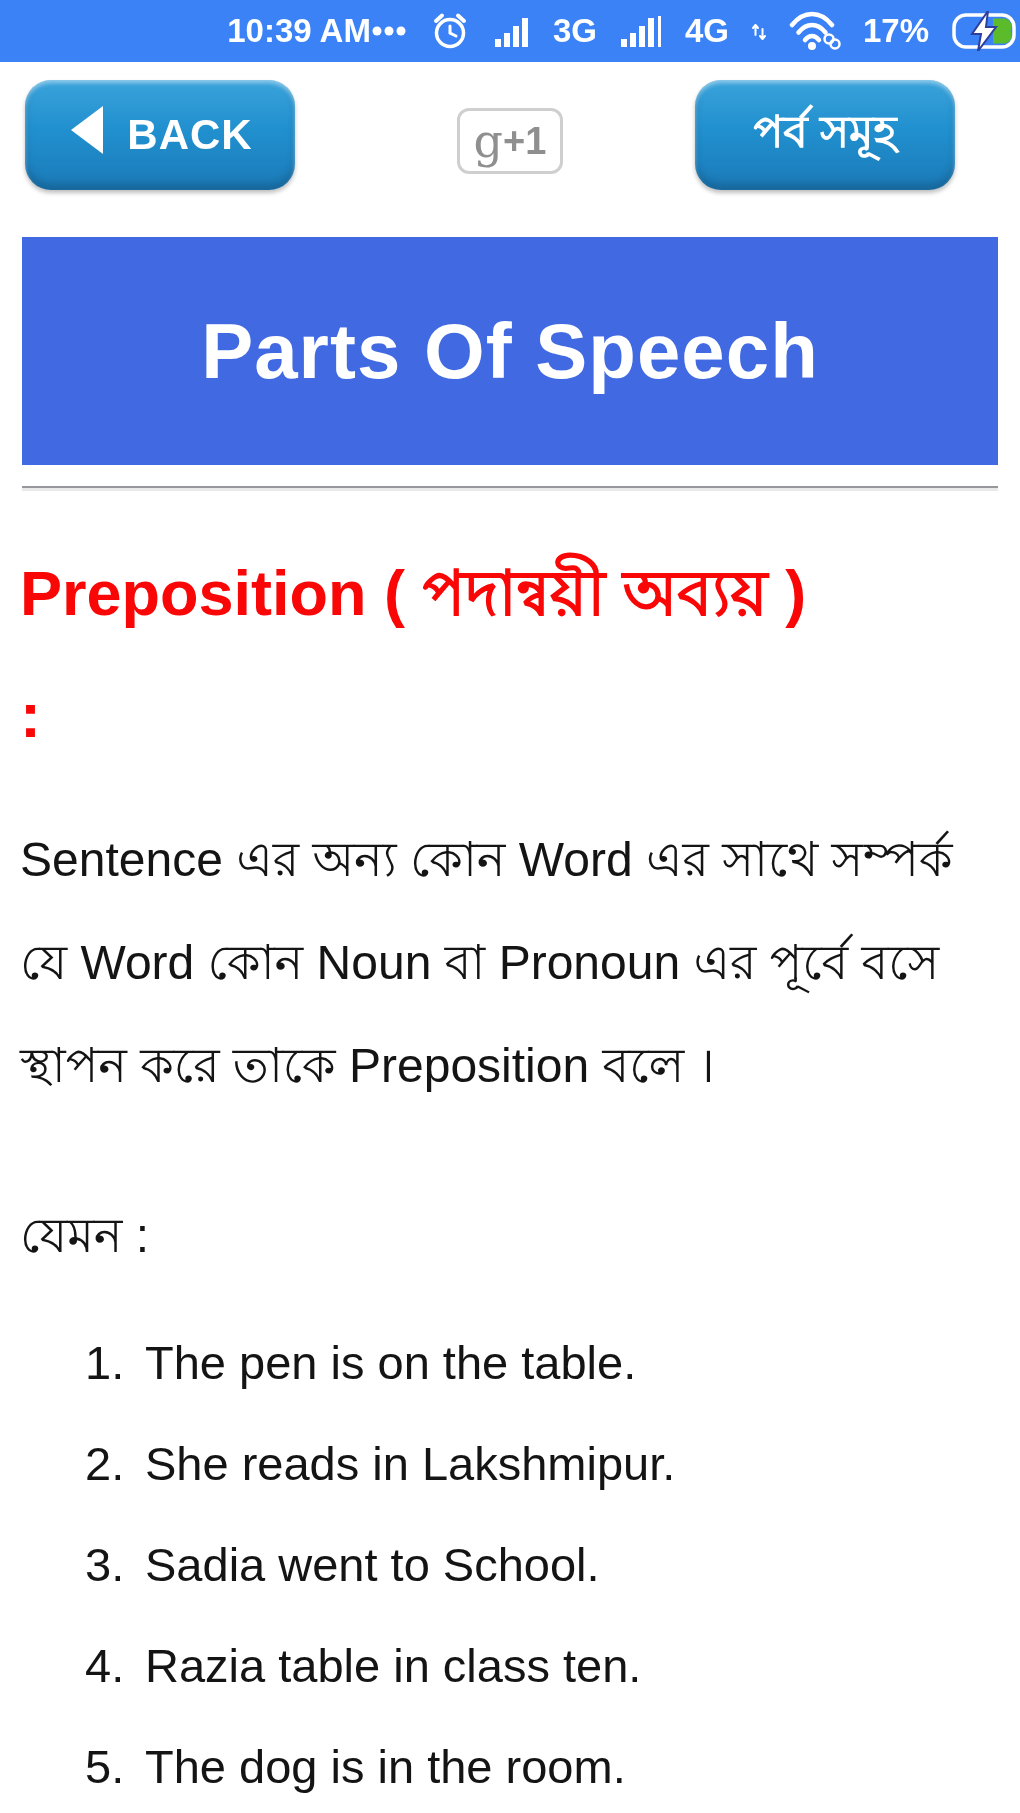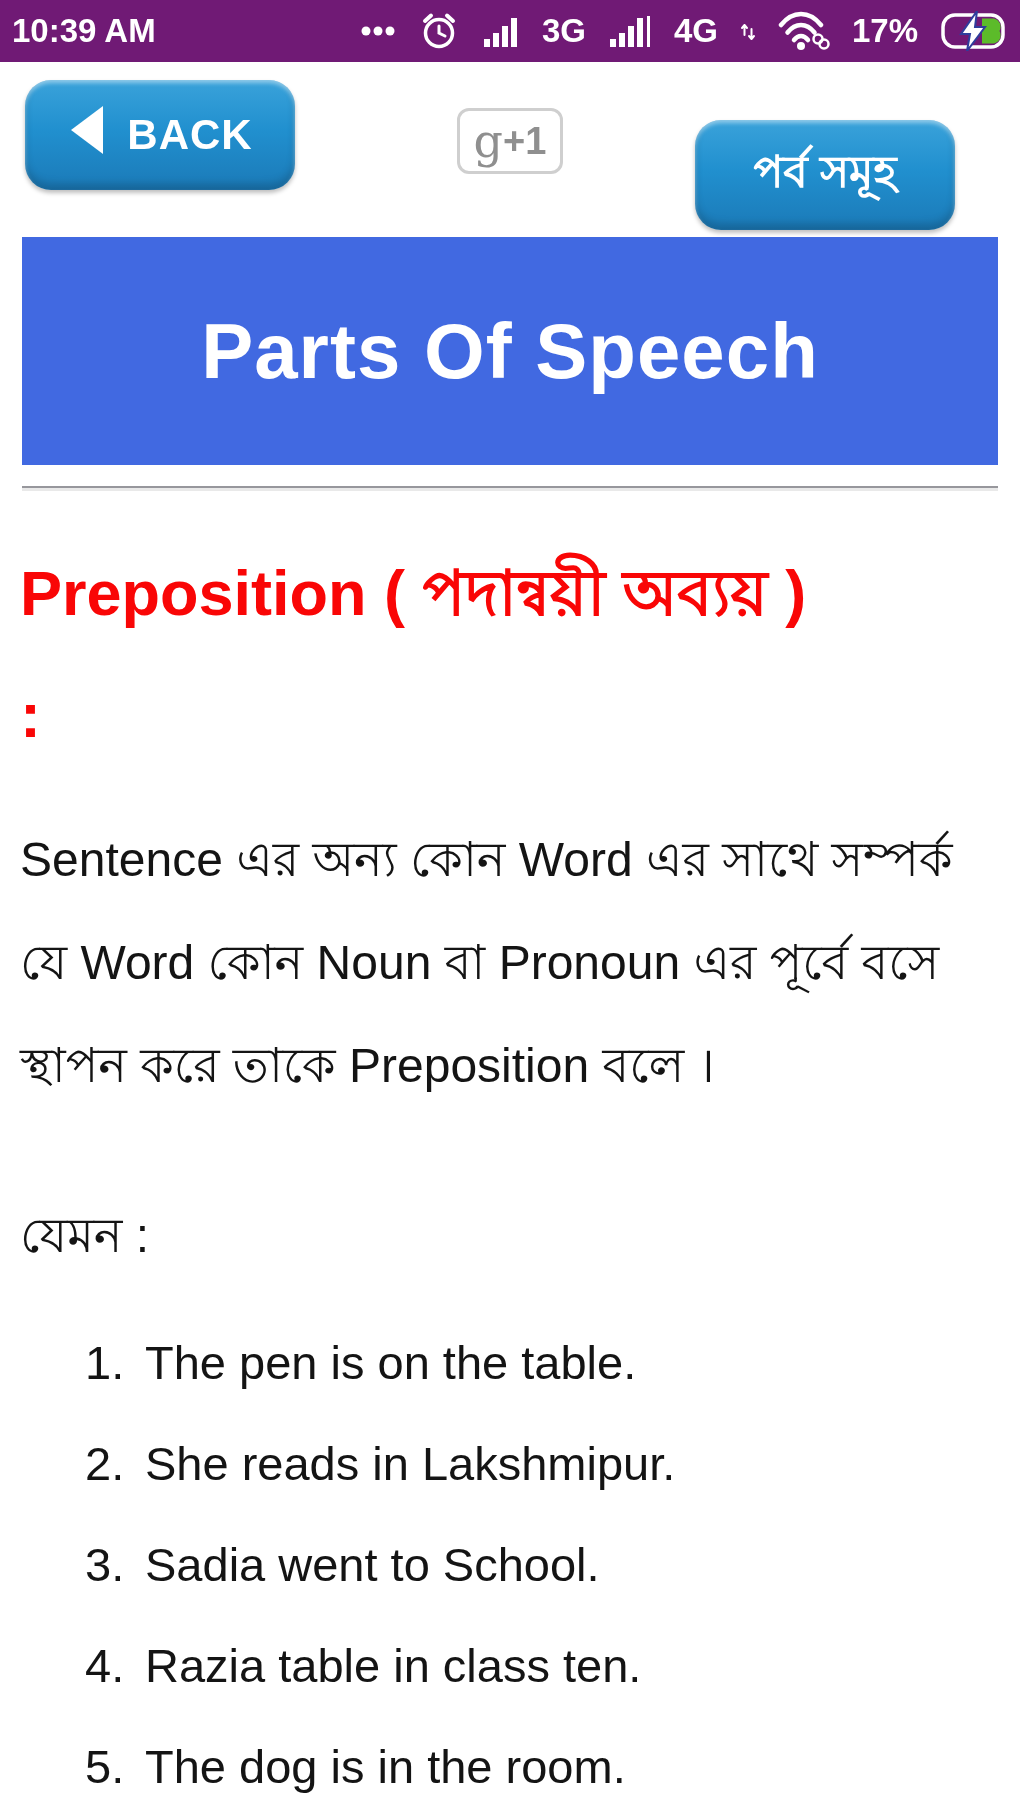--- a/index.html
+++ b/index.html
@@ -4,37 +4,37 @@
 <style>
   * { margin:0; padding:0; box-sizing:border-box; }
   html,body { background:#555; }
   .page {
     position:relative; width:1020px; height:1813px; background:#ffffff;
     font-family:"Liberation Sans", sans-serif; overflow:hidden; margin:0 auto;
   }
   
   .statusbar {
     position:absolute; left:0; top:0; width:1020px; height:62px;
-    background:#701a75; color:#fff; display:flex; align-items:center;
-    justify-content:space-between; padding:0 12px; font-weight:bold; font-size:34px;
+    background:#3b82f6; color:#fff; display:flex; align-items:center;
+    justify-content:flex-end; padding:0 1px; font-weight:bold; font-size:34px;
   }
   .sb-right { display:flex; align-items:center; gap:22px; }
   .sb-right svg { display:block; }
   .sb-label { font-size:33px; font-weight:bold; }
   
   .blue-btn {
     position:absolute; border:none; cursor:pointer; color:#fff; font-weight:bold;
     font-family:"Liberation Sans", sans-serif;
     background:linear-gradient(180deg,#3aa2da 0%,#2190cf 45%,#1b7ab8 100%);
     border-radius:26px;
     box-shadow: inset 0 3px 4px rgba(255,255,255,.45), inset 0 -6px 8px rgba(0,0,0,.18), 0 3px 4px rgba(0,0,0,.25);
     display:flex; align-items:center; justify-content:center;
   }
   .btn-back { left:25px; top:80px; width:270px; height:110px; font-size:42px; gap:20px; letter-spacing:1px; }
-  .btn-episodes { left:695px; top:80px; width:260px; height:110px; font-size:44px;margin-top:40px; }
+  .btn-episodes { left:695px; top:80px; width:260px; height:110px; font-size:44px; }
   .btn-gplus {
     position:absolute; left:457px; top:108px; width:106px; height:66px;
     background:#fff; border:3px solid #cfcfcf; border-radius:12px; cursor:pointer;
     display:flex; align-items:center; justify-content:center; color:#8f8f8f;
   }
   .btn-gplus .g { font-family:"DejaVu Serif", serif; font-size:46px; line-height:1; }
   .btn-gplus .plus { font-family:"Liberation Sans", sans-serif; font-weight:bold; font-size:38px; line-height:1; }
   
   .banner {
     position:absolute; left:22px; top:237px; width:976px; height:228px;

